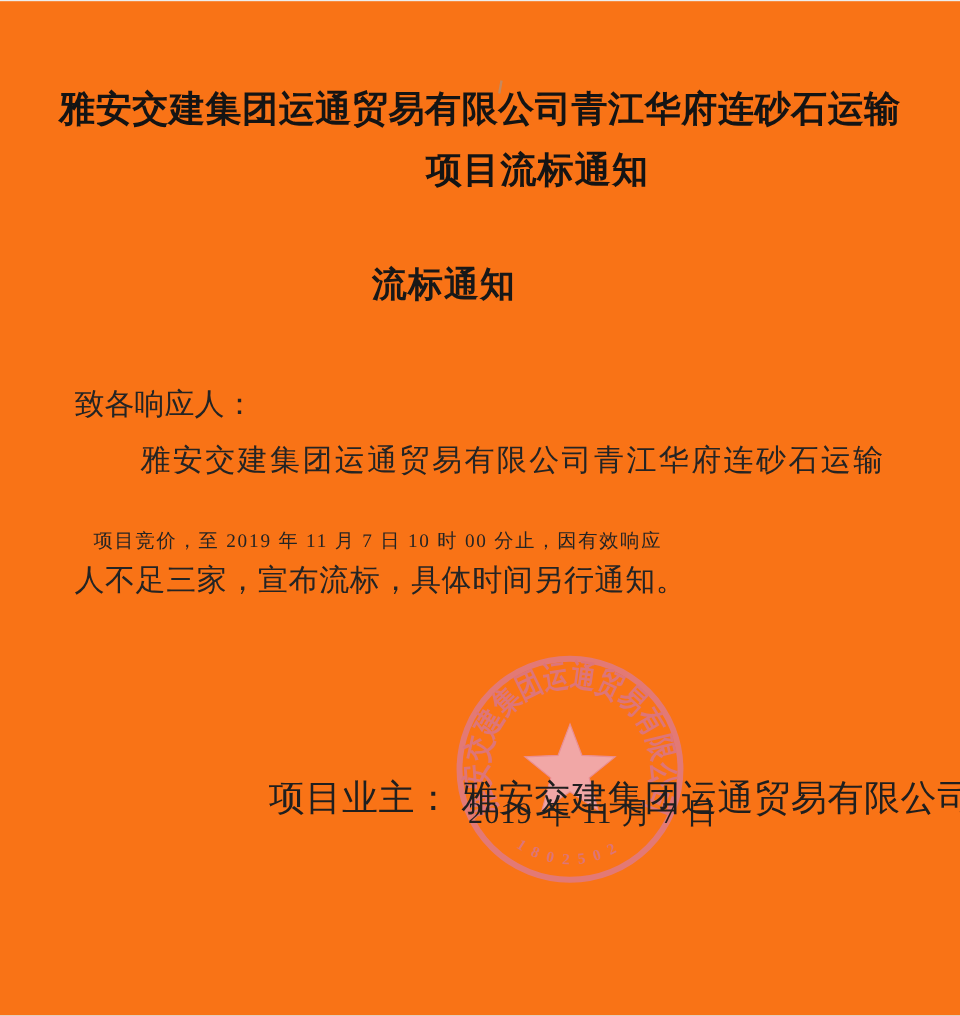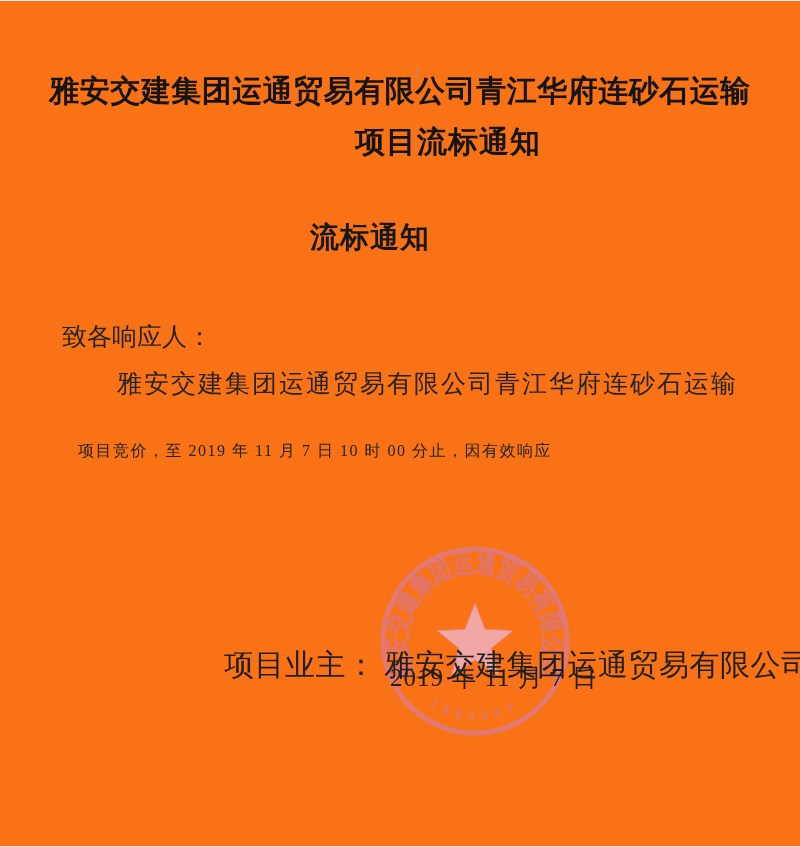--- a/index.html
+++ b/index.html
@@ -60,20 +60,21 @@
 
   <div class="txt title-line1">雅安交建集团运通贸易有限公司青江华府连砂石运输</div>
   <div class="txt title-line2">项目流标通知</div>
 
   <div class="txt subtitle">流标通知</div>
 
   <div class="txt salutation">致各响应人：</div>
 
   <div class="txt body-l1">雅安交建集团运通贸易有限公司青江华府连砂石运输</div>
   <div class="txt body-l2">项目竞价，至 2019 年 11 月 7 日 10 时 00 分止，因有效响应</div>
+  <div class="txt body-l3">人不足三家，宣布流标，具体时间另行通知。</div>
 
   <div class="txt signature">
     <span class="label">项目业主：</span><span class="company">雅安交建集团运通贸易有限公司</span>
   </div>
 
   <div class="txt date">2019 年 11 月 7 日</div>
 
   <svg class="stamp" viewBox="0 0 200 200" xmlns="http://www.w3.org/2000/svg">
     <defs>
       <path id="ringArc" d="M 39.4 135 A 70 70 0 1 1 160.6 135" fill="none"></path>

